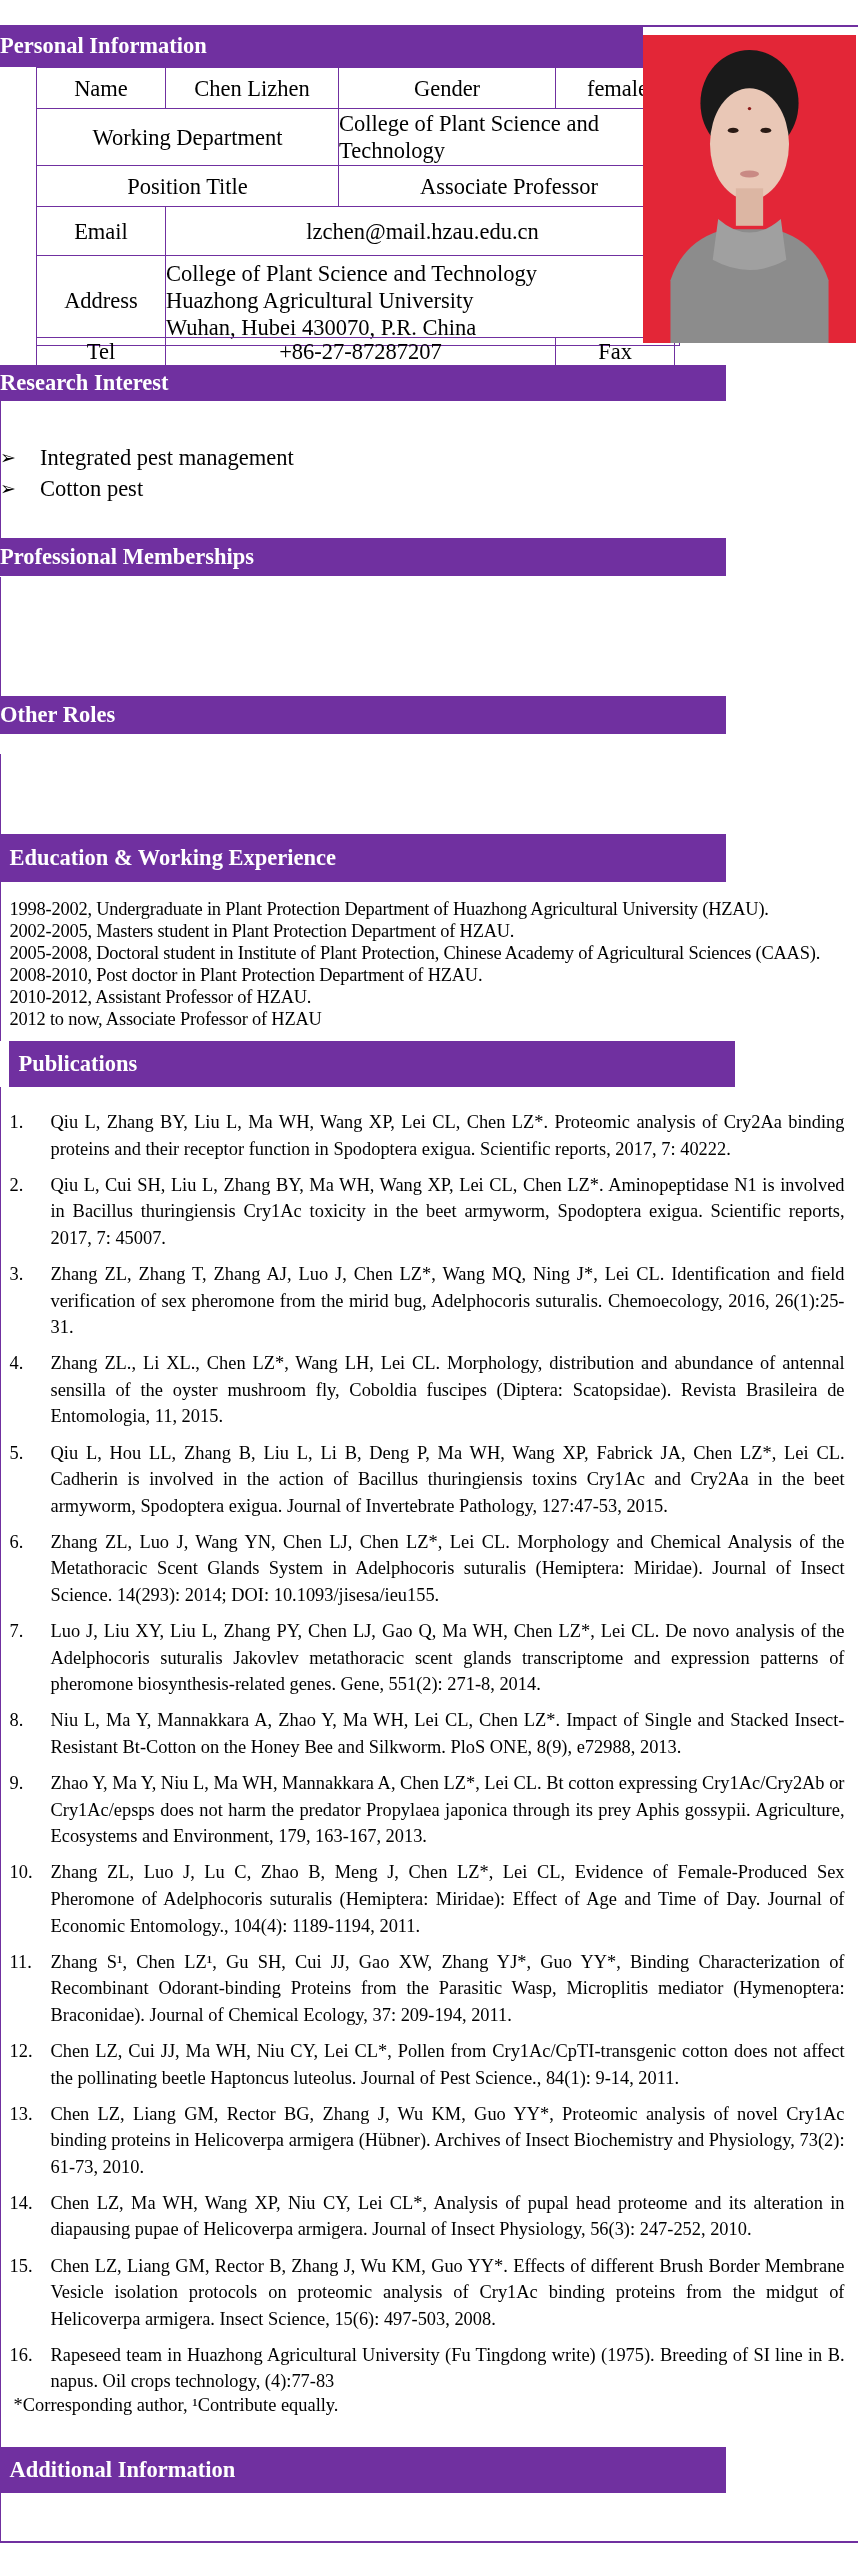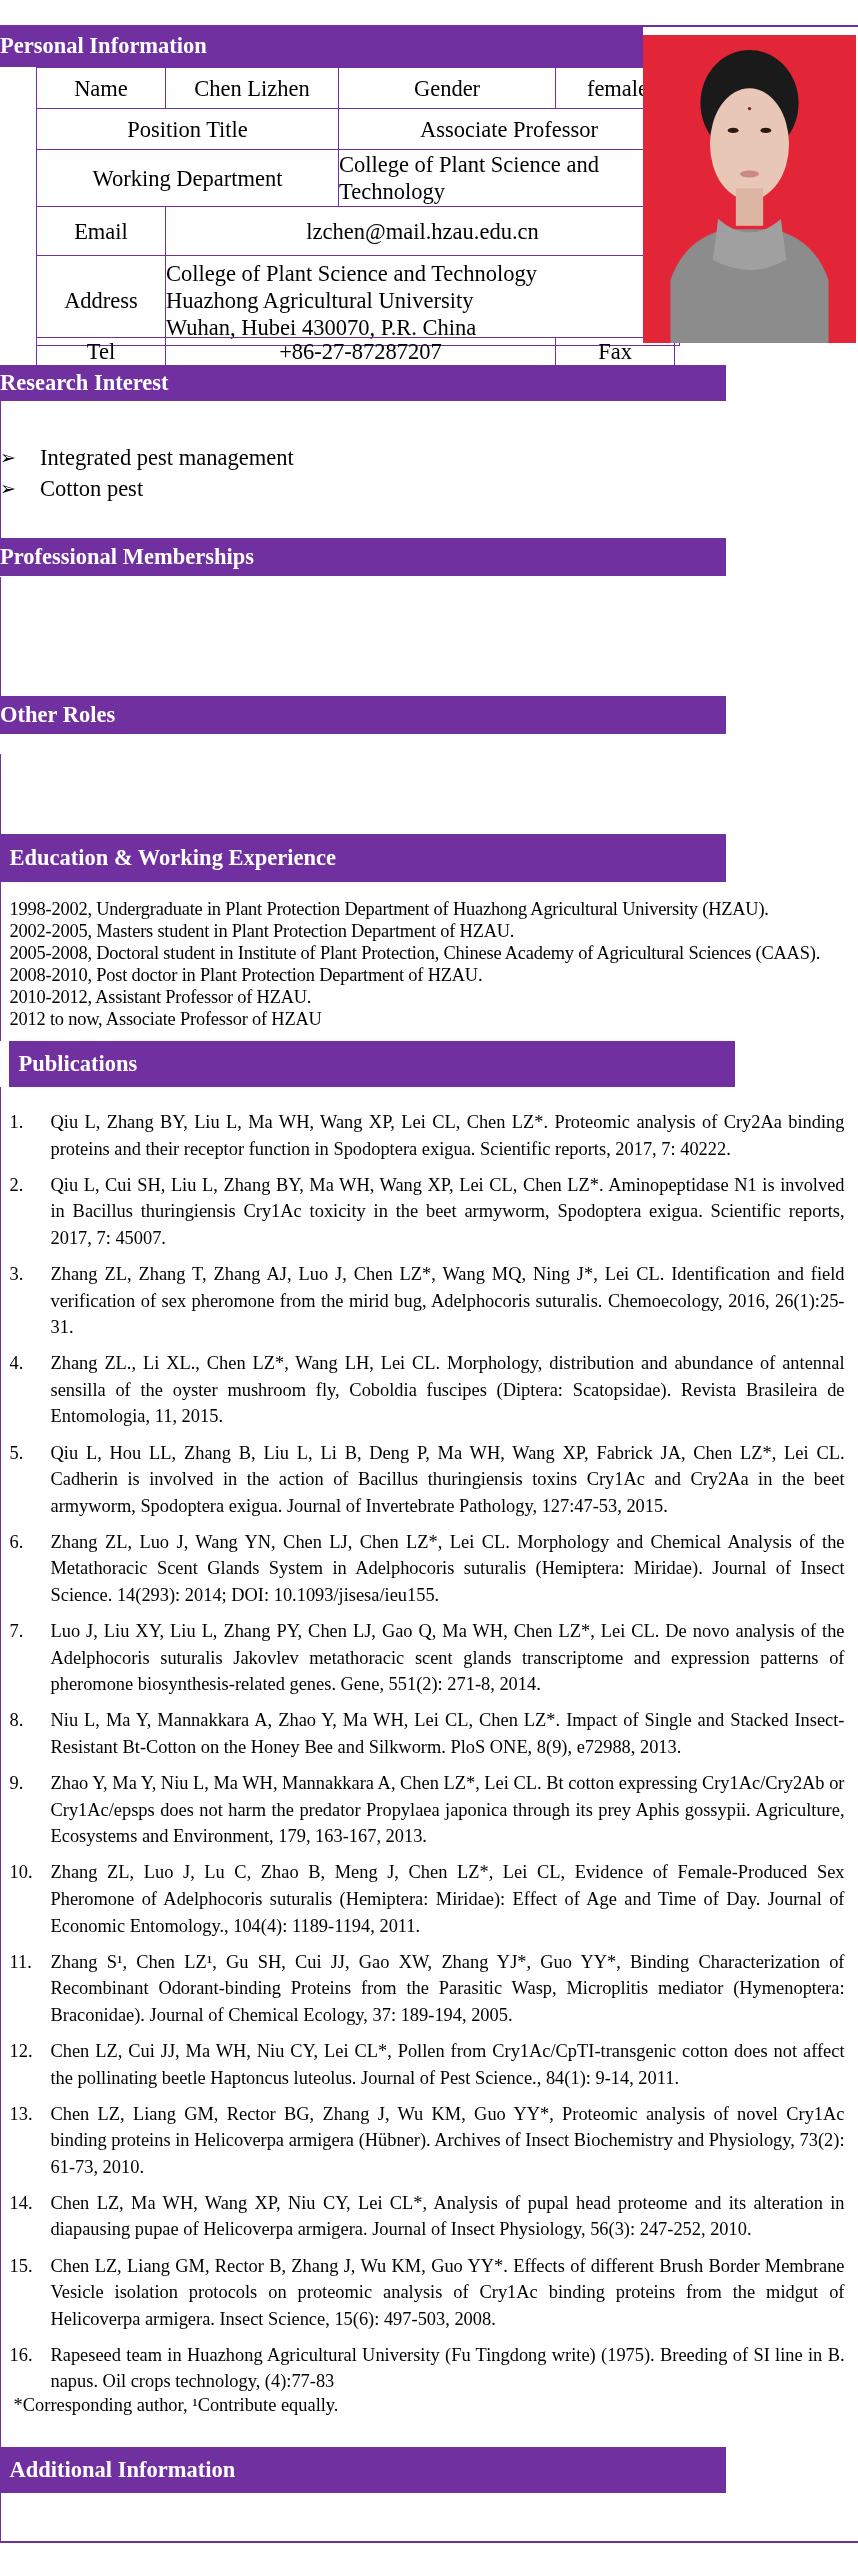--- a/index.html
+++ b/index.html
@@ -37,27 +37,27 @@
       <col style="width:217px">
       <col style="width:124px">
     </colgroup>
   <tbody>
       <tr style="height:41px">
     <td>Name</td>
     <td>Chen Lizhen</td>
     <td>Gender</td>
     <td>female</td>
   </tr>
+  <tr style="height:57px">
+    <td colspan="2">Working Department</td>
+    <td colspan="2" class="left">College of Plant Science and Technology</td>
+  </tr>
   <tr style="height:41px">
     <td colspan="2">Position Title</td>
     <td colspan="2">Associate Professor</td>
-  </tr>
-  <tr style="height:57px">
-    <td colspan="2">Working Department</td>
-    <td colspan="2" class="left">College of Plant Science and Technology</td>
   </tr>
   <tr style="height:49px">
     <td>Email</td>
     <td colspan="3">lzchen@mail.hzau.edu.cn</td>
   </tr>
   <tr style="height:90px">
     <td>Address</td>
     <td colspan="3" class="left">
       <div>College of Plant Science and Technology</div>
       <div>Huazhong Agricultural University</div>
@@ -177,21 +177,21 @@
     <div class="pub">
       <span class="num">9.</span>
       <span class="txt">Zhao Y, Ma Y, Niu L, Ma WH, Mannakkara A, Chen LZ*, Lei CL. Bt cotton expressing Cry1Ac/Cry2Ab or Cry1Ac/epsps does not harm the predator Propylaea japonica through its prey Aphis gossypii. Agriculture, Ecosystems and Environment, 179, 163-167, 2013.</span>
     </div>
     <div class="pub">
       <span class="num">10.</span>
       <span class="txt">Zhang ZL, Luo J, Lu C, Zhao B, Meng J, Chen LZ*, Lei CL, Evidence of Female-Produced Sex Pheromone of Adelphocoris suturalis (Hemiptera: Miridae): Effect of Age and Time of Day. Journal of Economic Entomology., 104(4): 1189-1194, 2011.</span>
     </div>
     <div class="pub">
       <span class="num">11.</span>
-      <span class="txt">Zhang S¹, Chen LZ¹, Gu SH, Cui JJ, Gao XW, Zhang YJ*, Guo YY*, Binding Characterization of Recombinant Odorant-binding Proteins from the Parasitic Wasp, Microplitis mediator (Hymenoptera: Braconidae). Journal of Chemical Ecology, 37: 189-194, 2005.</span>
+      <span class="txt">Zhang S¹, Chen LZ¹, Gu SH, Cui JJ, Gao XW, Zhang YJ*, Guo YY*, Binding Characterization of Recombinant Odorant-binding Proteins from the Parasitic Wasp, Microplitis mediator (Hymenoptera: Braconidae). Journal of Chemical Ecology, 37: 209-194, 2011.</span>
     </div>
     <div class="pub">
       <span class="num">12.</span>
       <span class="txt">Chen LZ, Cui JJ, Ma WH, Niu CY, Lei CL*, Pollen from Cry1Ac/CpTI-transgenic cotton does not affect the pollinating beetle Haptoncus luteolus. Journal of Pest Science., 84(1): 9-14, 2011.</span>
     </div>
     <div class="pub">
       <span class="num">13.</span>
       <span class="txt">Chen LZ, Liang GM, Rector BG, Zhang J, Wu KM, Guo YY*, Proteomic analysis of novel Cry1Ac binding proteins in Helicoverpa armigera (Hübner). Archives of Insect Biochemistry and Physiology, 73(2): 61-73, 2010.</span>
     </div>
     <div class="pub">

